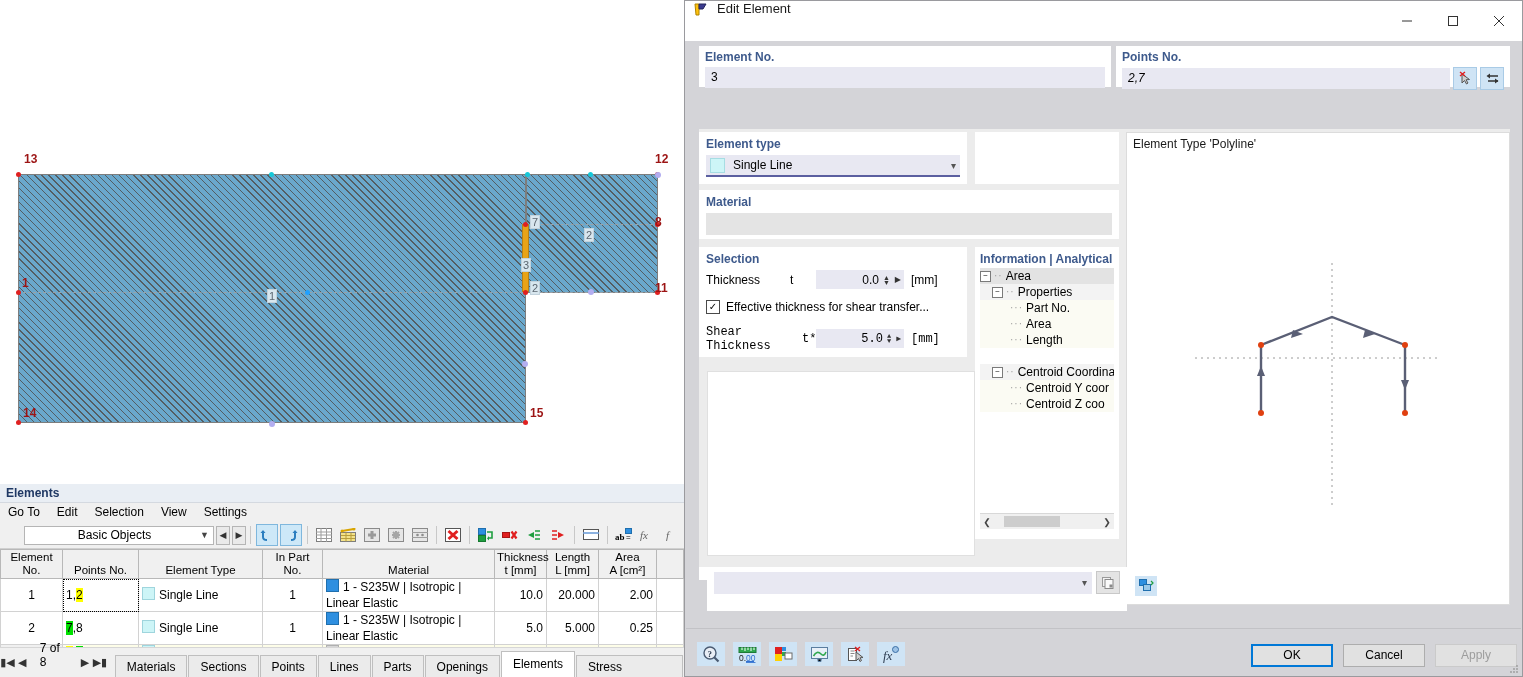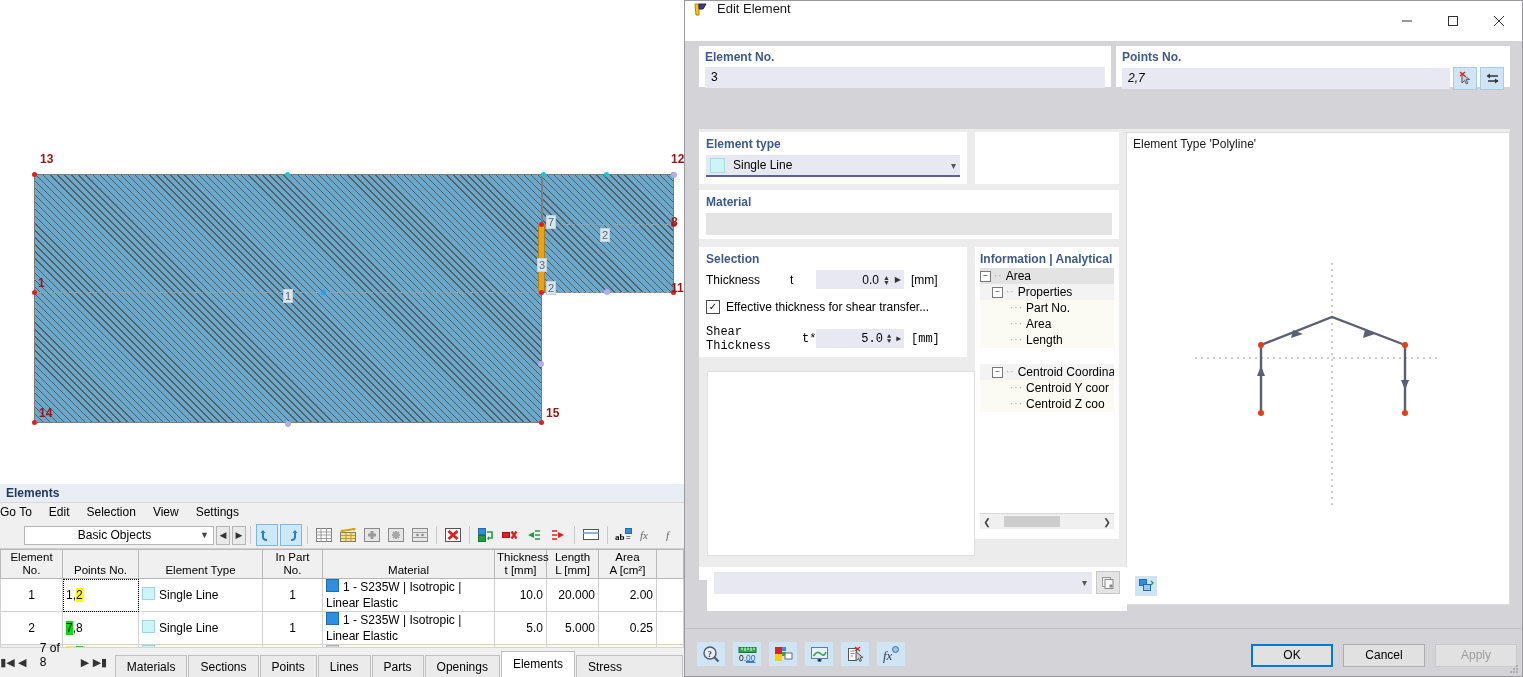--- a/index.html
+++ b/index.html
@@ -5,21 +5,21 @@
   html,body{margin:0;padding:0;}
   body{
     width:1523px;height:677px;overflow:hidden;
     font-family:"Liberation Sans",sans-serif;
     font-size:12px;color:#000;background:#ffffff;
     position:relative;
   }
   .abs{position:absolute;}
 
   
-  #cad-area{left:16px;top:0;width:684px;height:535px;background:#ffffff;overflow:hidden;padding-left:8px;}
+  #cad-area{left:0;top:0;width:684px;height:535px;background:#ffffff;overflow:hidden;padding-left:8px;}
   .hatch{
     background-color:#6aa8cc;
     background-image:repeating-linear-gradient(45deg,
       rgba(80,80,80,.85) 0px, rgba(80,80,80,.85) 1px,
       rgba(0,0,0,0) 1px, rgba(0,0,0,0) 5px);
     border:1px solid #7d7d7d;
     box-sizing:border-box;
   }
   .node{width:5px;height:5px;border-radius:50%;background:#e02020;}
   .node-cyan{width:5px;height:5px;border-radius:50%;background:#17c8d8;}
@@ -33,21 +33,21 @@
   .dashline{border-top:1px dashed #9aa2a8;height:0;}
   .orange-el{background:#e8a317;border:1px solid #b4801a;box-sizing:border-box;}
 
   
   #table-panel{left:0;top:484px;width:684px;height:193px;background:#f0f0f0;}
   #tbl-title{
     height:18px;line-height:18px;padding-left:6px;
     background:#e9eef4;color:#1f3864;font-size:12px;font-weight:bold;
     border-bottom:1px solid #d4d9e0;
   }
-  #tbl-menu{height:19px;line-height:19px;background:#f0f0f0;}
+  #tbl-menu{height:19px;line-height:19px;background:#f0f0f0;padding-left:8px;}
   #tbl-menu span{margin-right:17px;font-size:12px;color:#000;cursor:default;}
   #tbl-toolbar{height:26px;background:#f0f0f0;display:flex;align-items:center;border-bottom:1px solid #d0d0d0;}
   .combo{
     width:190px;height:19px;margin-left:24px;background:#fff;border:1px solid #b5b5b5;
     display:flex;align-items:center;font-size:12px;padding-left:4px;box-sizing:border-box;position:relative;
   }
   .combo .cv{flex:1;}
   .combo .chev{font-size:9px;color:#444;padding-right:4px;}
   .tbtn{width:14px;height:19px;border:1px solid #b5b5b5;background:#eaeaea;margin-left:2px;
     font-size:9px;line-height:17px;text-align:center;color:#333;box-sizing:border-box;}

